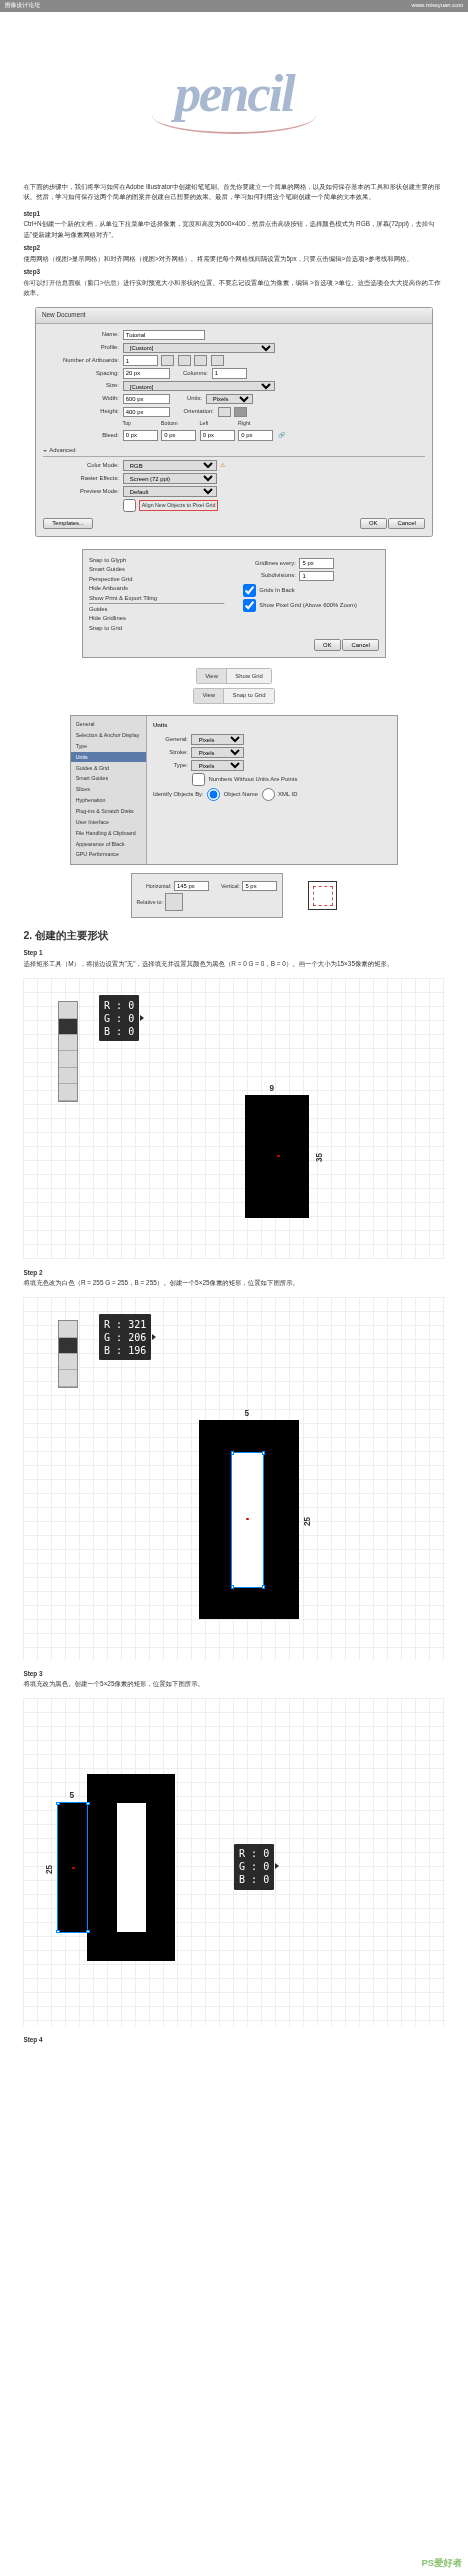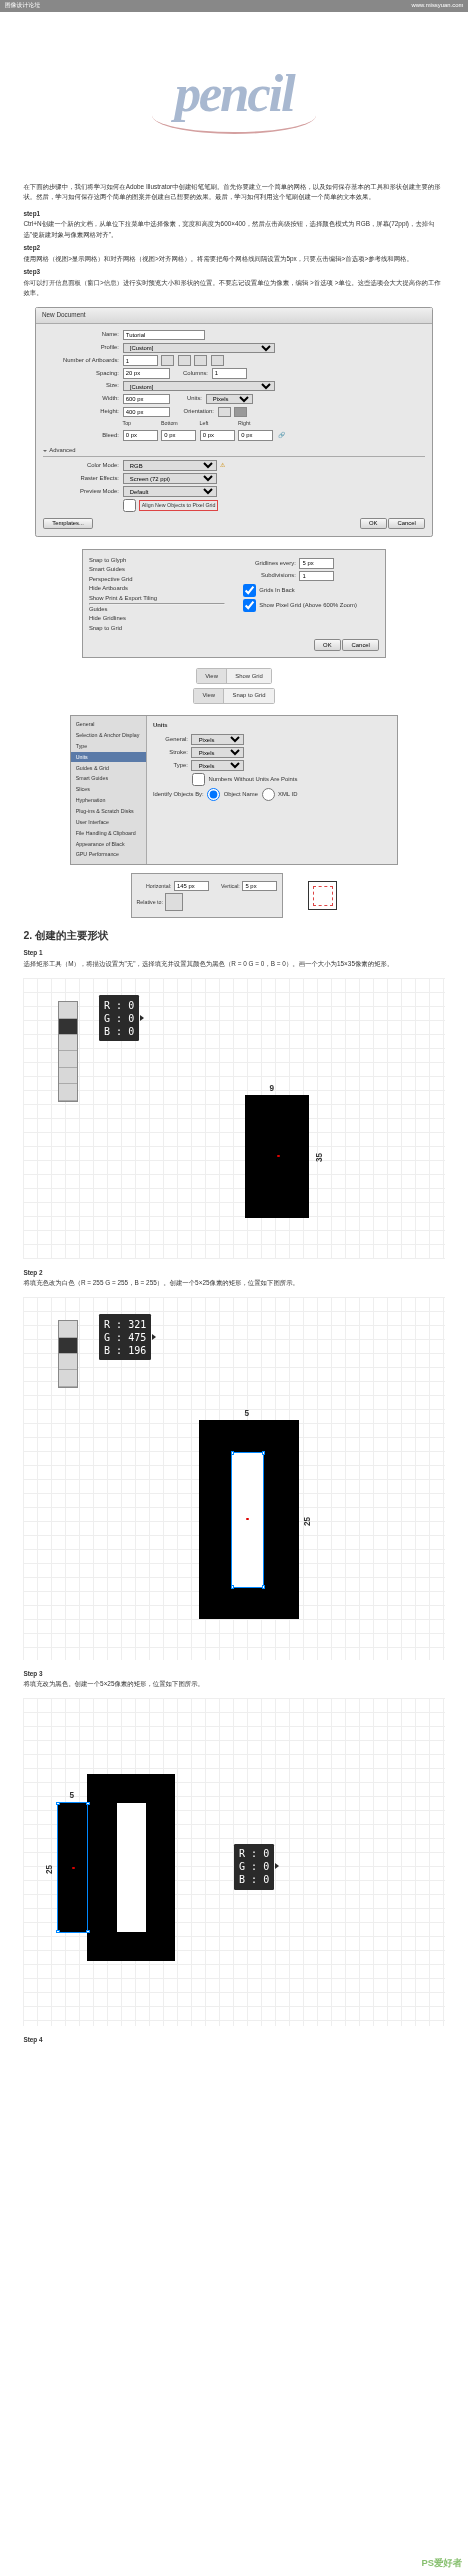--- a/index.html
+++ b/index.html
@@ -306,21 +306,21 @@
 
   <div class="grid-area grid-area2">
     <div class="tool-panel">
       <div class="tool-icon"></div>
       <div class="tool-icon active"></div>
       <div class="tool-icon"></div>
       <div class="tool-icon"></div>
     </div>
     <div class="rgb-badge" style="left:76px;top:17.6px">
       <div>R : 321</div>
-        <div>G : 475</div>
+        <div>G : 206</div>
         <div>B : 196</div>
     </div>
     <div class="black-rect" style="left:176px;top:123px;width:100px;height:199px"></div>
     <div class="white-rect" style="left:208px;top:155px;width:33px;height:136px"></div>
     <div class="selection-box" style="left:208px;top:155px;width:33px;height:136px">
       <div class="anchor" style="left:-1.8px;top:-1.8px"></div>
         <div class="anchor" style="right:-1.8px;top:-1.8px"></div>
       <div class="anchor" style="left:-1.8px;bottom:-1.8px"></div>
         <div class="anchor" style="right:-1.8px;bottom:-1.8px"></div>
     </div>

